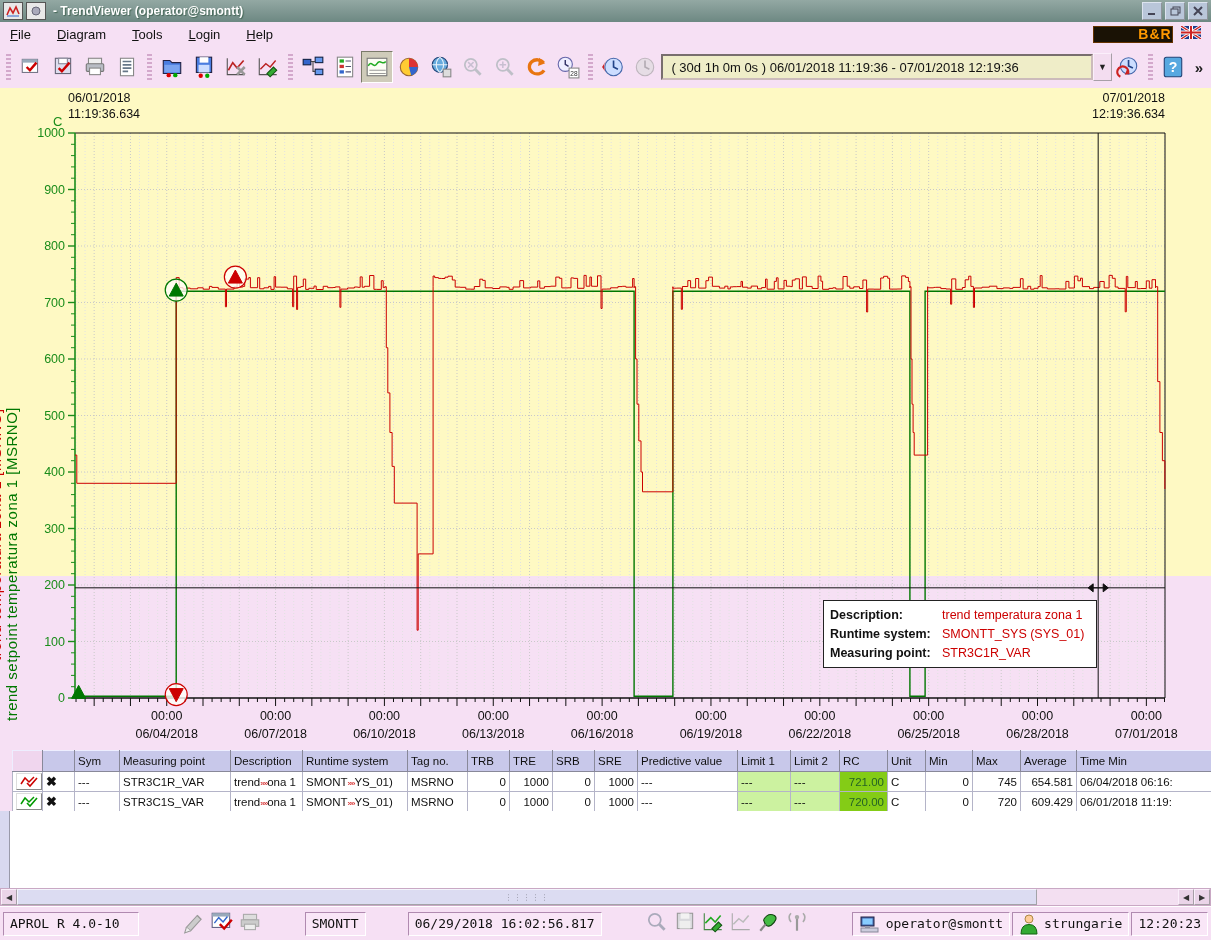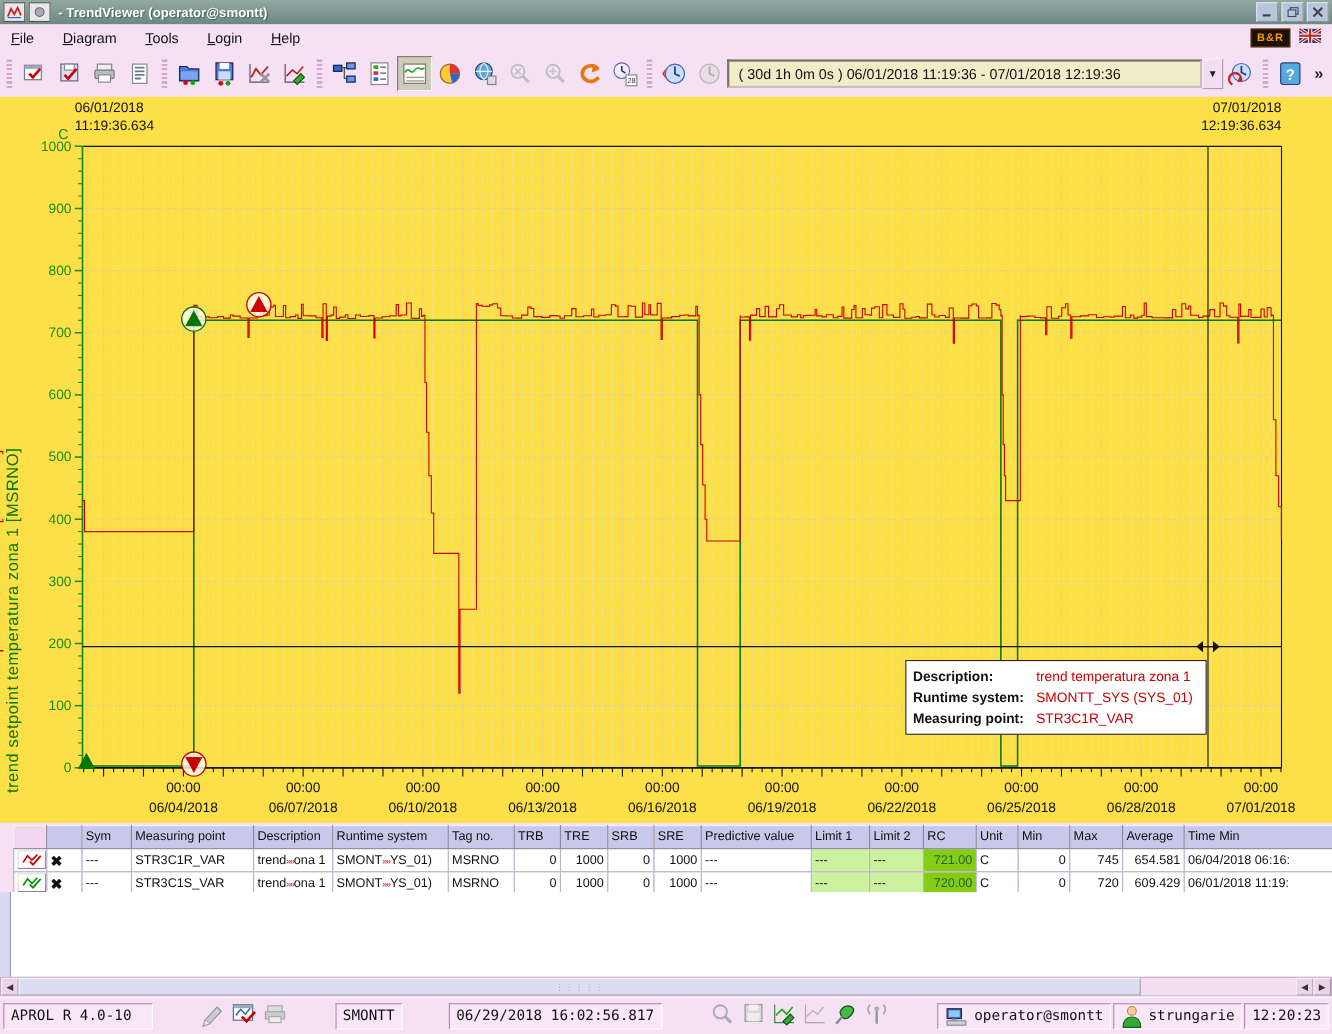--- a/index.html
+++ b/index.html
@@ -8,32 +8,32 @@
   .titlebar{height:22px;background:linear-gradient(to bottom,#93a8a3,#6d8882);display:flex;align-items:center;padding:0 3px;}
   .titlebar .ticon{width:18px;height:16px;margin-right:3px;display:inline-flex;align-items:center;justify-content:center;background:#e8e8e8;border:1px solid #555;}
   .title-text{color:#fff;font-weight:bold;font-size:12px;margin-left:4px;flex:1;text-shadow:1px 1px 1px #465;}
   .winbtns{display:flex;gap:3px;}
   .wbtn{width:18px;height:16px;background:#b9c6d9;border:1px outset #dde4ef;color:#334;font-size:11px;font-weight:bold;display:flex;align-items:center;justify-content:center;line-height:1;}
   
   .menubar{height:24px;display:flex;align-items:center;padding:0 10px;font-size:13px;color:#111;}
   .menubar .mitem{margin-right:26px;cursor:default;}
   .menubar u{text-decoration:underline;}
   .menubar .spacer{flex:1;}
-  .brlogo{width:34px;height:15px;background:#1a1205;color:#f90;font-size:10px;font-weight:bold;display:flex;align-items:center;justify-content:center;border:1px solid #630;margin-right:8px;letter-spacing:1px;}
+  .brlogo{width:34px;height:15px;background:#1a1205;color:#f90;font-size:14px;font-weight:bold;display:flex;align-items:center;justify-content:center;border:1px solid #630;margin-right:8px;letter-spacing:1px;padding-left:44px;}
   
   .toolbar{height:42px;display:flex;align-items:center;padding:0 2px;}
   .tsep{width:5px;height:26px;margin:0 4px;background:repeating-linear-gradient(to bottom,#d3a8cc 0 2px,transparent 2px 4px);}
   .tbtn{width:30px;height:30px;display:flex;align-items:center;justify-content:center;border:1px solid transparent;}
   .tbtn.active{background:#cfcbba;border:1px solid;border-color:#7a7a6a #ffffff #ffffff #7a7a6a;}
   .tbtn svg{display:block;}
   .combo{height:22px;background:#efedc8;border:2px inset #cbb;display:flex;align-items:center;font-size:13px;padding:0 8px;width:412px;color:#111;white-space:nowrap;}
   .comboarrow{height:26px;width:17px;background:#f3ddf0;border:1px outset #fbeffb;display:flex;align-items:center;justify-content:center;font-size:9px;color:#222;}
   .toolbar .overflow{margin-left:auto;font-size:15px;font-weight:bold;color:#222;padding:0 6px;}
   
-  #chart-panel{position:absolute;left:0;top:88px;width:1211px;height:660px;background:#fde047;}
+  #chart-panel{position:absolute;left:0;top:88px;width:1211px;height:488px;background:#fef9c3;}
   #chart-svg{position:absolute;left:0;top:0;}
   .ts-block{position:absolute;font-size:12.5px;color:#111;line-height:16px;}
   .vlabel{position:absolute;transform-origin:0 100%;transform:rotate(-90deg);white-space:nowrap;font-size:15px;letter-spacing:0.5px;}
   .unit-c{position:absolute;left:53px;top:26px;color:#1a8c1a;font-size:13px;}
   #tooltip{position:absolute;left:823px;top:512px;width:274px;background:#fff;border:1px solid #222;padding:5px 6px 4px 6px;box-sizing:border-box;font-size:12.5px;}
   #tooltip .trow{display:flex;line-height:19px;}
   #tooltip .tlabel{width:112px;font-weight:bold;color:#111;}
   #tooltip .tval{color:#cc0000;}
   #tooltip .tval.black{color:#111;}
   

